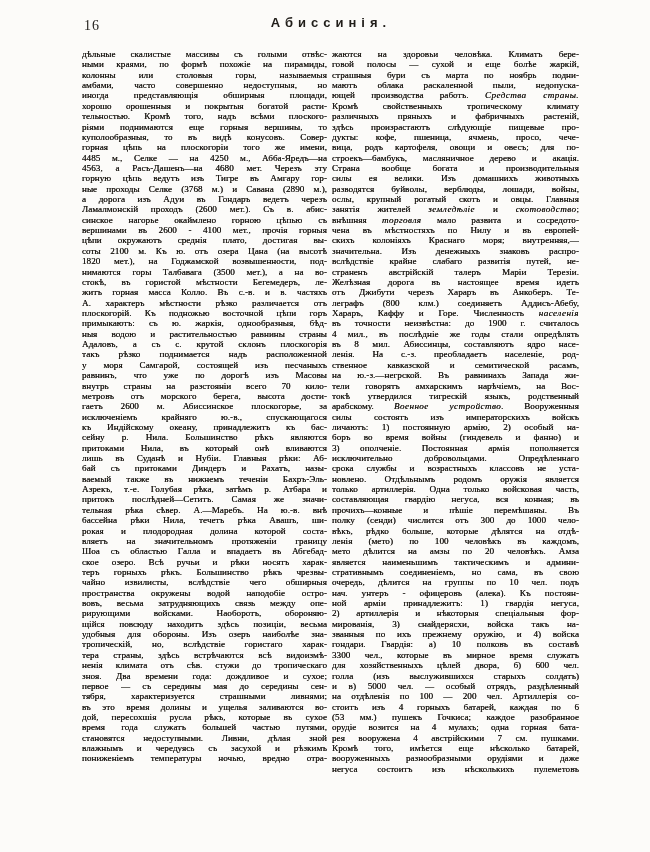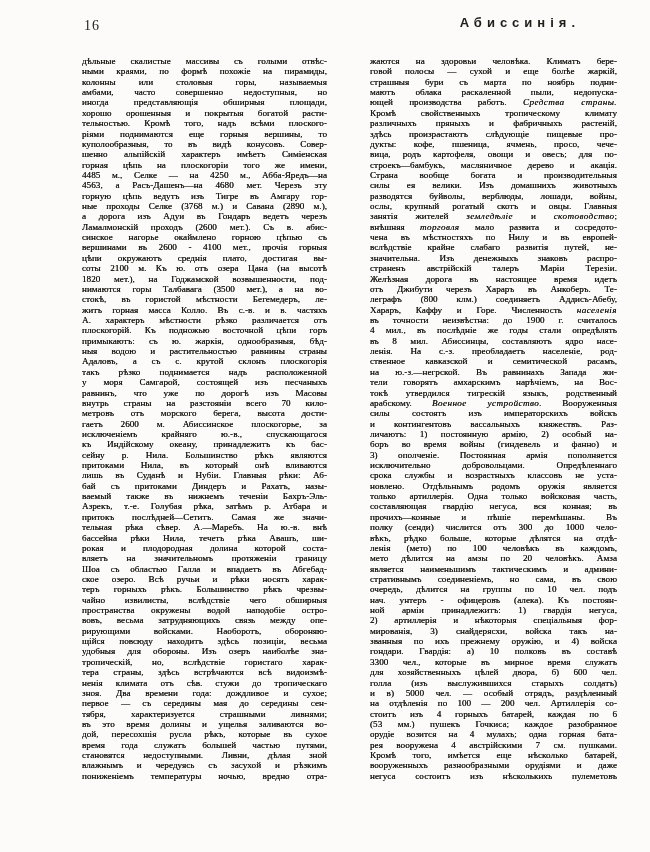--- a/index.html
+++ b/index.html
@@ -12,30 +12,30 @@
     position: relative;
     overflow: hidden;
   }
   .page { position: absolute; inset: 0; }
   .pagenum {
     position: absolute; left: 84px; top: 18px;
     font-size: 14px; letter-spacing: 1px;
   }
   .title {
     position: absolute; left: 82px; top: 15px; width: 498px;
-    margin: 0; text-align: right;
+    margin: 0; text-align: center;
     font-family: "Liberation Sans", "DejaVu Sans", sans-serif;
     font-weight: 700; font-size: 13px; letter-spacing: 5px;
     color: var(--ink);
   }
   .col {
-    position: absolute; top: 56px;
+    position: absolute; top: 49px;
   }
   .col-left  { left: 82px;  width: 245px; }
-  .col-right { left: 332px; width: 247px; margin-left: 38px; }
+  .col-right { left: 332px; width: 247px; }
   .line {
     font-size: 9.2px;
     line-height: 10.36px;
     height: 10.36px;
     text-align: justify;
     -moz-text-align-last: justify;
     text-align-last: justify;
     overflow: hidden;
     text-shadow: 0 0 0.35px currentColor; 
   }
@@ -50,21 +50,20 @@
   <div class="col col-left" id="col-left">
       <div class="line"><span>дѣльные скалистые массивы съ голыми отвѣс-</span></div>
       <div class="line"><span>ными краями, по формѣ похожіе на пирамиды,</span></div>
       <div class="line"><span>колонны или столовыя горы, называемыя</span></div>
       <div class="line"><span>амбами, часто совершенно недоступныя, но</span></div>
       <div class="line"><span>иногда представляющія обширныя площади,</span></div>
       <div class="line"><span>хорошо орошенныя и покрытыя богатой расти-</span></div>
       <div class="line"><span>тельностью. Кромѣ того, надъ всѣми плоского-</span></div>
       <div class="line"><span>ріями поднимаются еще горныя вершины, то</span></div>
       <div class="line"><span>куполообразныя, то въ видѣ конусовъ. Совер-</span></div>
-      <div class="line"><span>шенно альпійскій характеръ имѣетъ Симіенская</span></div>
       <div class="line"><span>горная цѣпь на плоскогоріи того же имени,</span></div>
       <div class="line"><span>4485 м., Селке — на 4250 м., Абба-Яредъ—на</span></div>
       <div class="line"><span>4563, а Расъ-Дашенъ—на 4680 мет. Черезъ эту</span></div>
       <div class="line"><span>горную цѣпь ведутъ изъ Тигре въ Амгару гор-</span></div>
       <div class="line"><span>ные проходы Селке (3768 м.) и Савана (2890 м.),</span></div>
       <div class="line"><span>а дорога изъ Адуи въ Гондаръ ведетъ черезъ</span></div>
       <div class="line"><span>Ламалмонскій проходъ (2600 мет.). Съ в. абис-</span></div>
       <div class="line"><span>синское нагорье окаймлено горною цѣпью съ</span></div>
       <div class="line"><span>вершинами въ 2600 - 4100 мет., прочія горныя</span></div>
       <div class="line"><span>цѣпи окружаютъ среднія плато, достигая вы-</span></div>
@@ -131,38 +130,38 @@
       <div class="line"><span>дукты: кофе, пшеница, ячмень, просо, чече-</span></div>
       <div class="line"><span>вица, родъ картофеля, овощи и овесъ; для по-</span></div>
       <div class="line"><span>строекъ—бамбукъ, масляничное дерево и акація.</span></div>
       <div class="line"><span>Страна вообще богата и производительныя</span></div>
       <div class="line"><span>силы ея велики. Изъ домашнихъ животныхъ</span></div>
       <div class="line"><span>разводятся буйволы, верблюды, лошади, войны,</span></div>
       <div class="line"><span>ослы, крупный рогатый скотъ и овцы. Главныя</span></div>
       <div class="line"><span>занятія жителей </span><i>земледѣліе</i><span> и </span><i>скотоводство</i><span>;</span></div>
       <div class="line"><span>внѣшняя </span><i>торговля</i><span> мало развита и сосредото-</span></div>
       <div class="line"><span>чена въ мѣстностяхъ по Нилу и въ европей-</span></div>
+      <div class="line"><span>скихъ колоніяхъ Краснаго моря; внутренняя,—</span></div>
+      <div class="line"><span>значительна. Изъ денежныхъ знаковъ распро-</span></div>
       <div class="line"><span>вслѣдствіе крайне слабаго развитія путей, не-</span></div>
-      <div class="line"><span>значительна. Изъ денежныхъ знаковъ распро-</span></div>
       <div class="line"><span>страненъ австрійскій талеръ Маріи Терезіи.</span></div>
       <div class="line"><span>Желѣзная дорога въ настоящее время идетъ</span></div>
       <div class="line"><span>отъ Джибути черезъ Хараръ въ Анкоберъ. Те-</span></div>
       <div class="line"><span>леграфъ (800 клм.) соединяетъ Аддисъ-Абебу,</span></div>
       <div class="line"><span>Хараръ, Каффу и Горе. Численность </span><i>населенія</i></div>
       <div class="line"><span>въ точности неизвѣстна: до 1900 г. считалось</span></div>
       <div class="line"><span>4 мил., въ послѣдніе же годы стали опредѣлять</span></div>
       <div class="line"><span>въ 8 мил. Абиссинцы, составляютъ ядро насе-</span></div>
       <div class="line"><span>ленія. На с.-з. преобладаетъ населеніе, род-</span></div>
       <div class="line"><span>ственное кавказской и семитической расамъ,</span></div>
       <div class="line"><span>на ю.-з.—негрской. Въ равнинахъ Запада жи-</span></div>
       <div class="line"><span>тели говорятъ амхарскимъ нарѣчіемъ, на Вос-</span></div>
       <div class="line"><span>токѣ утвердился тигрескій языкъ, родственный</span></div>
       <div class="line"><span>арабскому. </span><i>Военное устройство.</i><span> Вооруженныя</span></div>
       <div class="line"><span>силы состоятъ изъ императорскихъ войскъ</span></div>
-      <div class="line"><span>и контингентовъ вассальныхъ княжествъ. Раз-</span></div>
       <div class="line"><span>личаютъ: 1) постоянную армію, 2) особый на-</span></div>
       <div class="line"><span>боръ во время войны (гиндевель и фанно) и</span></div>
       <div class="line"><span>3) ополченіе. Постоянная армія пополняется</span></div>
       <div class="line"><span>исключительно добровольцами. Опредѣленнаго</span></div>
       <div class="line"><span>срока службы и возрастныхъ классовъ не уста-</span></div>
       <div class="line"><span>новлено. Отдѣльнымъ родомъ оружія является</span></div>
       <div class="line"><span>только артиллерія. Одна только войсковая часть,</span></div>
       <div class="line"><span>составляющая гвардію негуса, вся конная; въ</span></div>
       <div class="line"><span>прочихъ—конные и пѣшіе перемѣшаны. Въ</span></div>
       <div class="line"><span>полку (сенди) числится отъ 300 до 1000 чело-</span></div>

